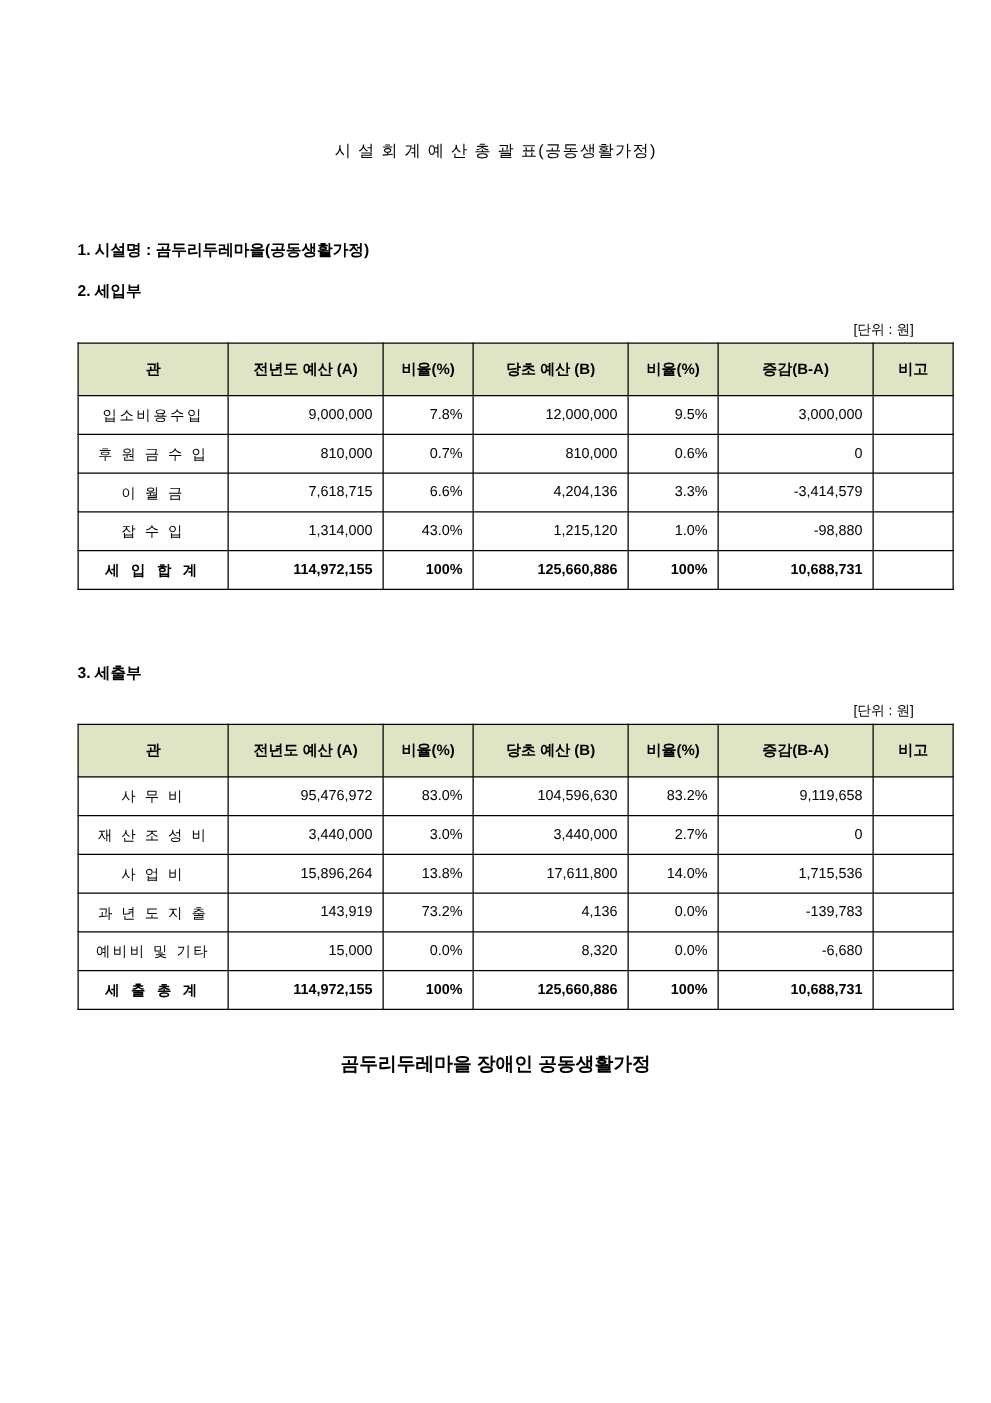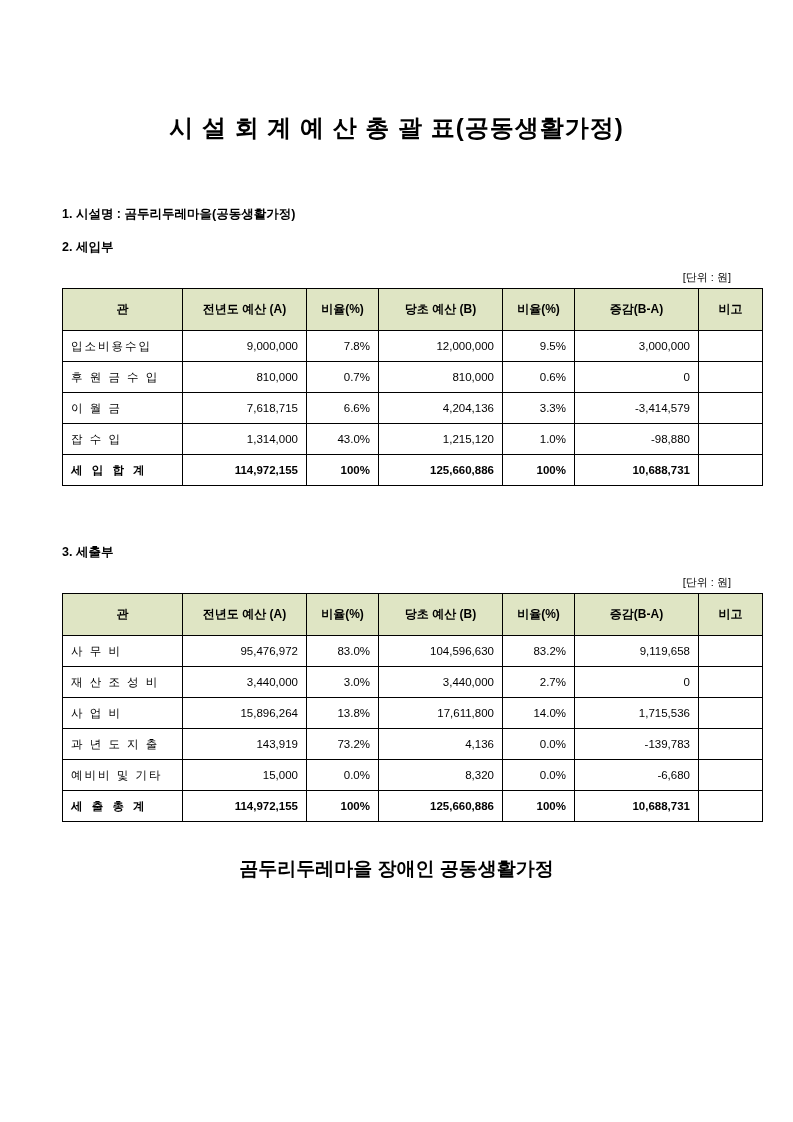--- a/index.html
+++ b/index.html
@@ -17,22 +17,22 @@
   }
   .page {
     width: 793px;
     height: 1122px;
     box-sizing: border-box;
     padding: 0 62px;
     position: relative;
   }
   .doc-title {
     text-align: center;
-    font-size: 24px;
-    font-weight: bold;
+    font-size: 13px;
+    font-weight: normal;
     letter-spacing: 1px;
     margin-top: 112px;
     margin-bottom: 16px;
   }
   .section-line {
     font-size: 12.5px;
     font-weight: bold;
     margin: 0;
   }
   .facility-line {
@@ -64,20 +64,21 @@
     font-weight: normal;
   }
   table.budget thead th {
     background: #dfe5c4;
     text-align: center;
     font-weight: bold;
     font-size: 12px;
     height: 42px;
   }
   .c-name {
+    text-align: center;
     letter-spacing: 2px;
   }
   .c-num {
     text-align: right;
   }
   .c-pct {
     text-align: right;
   }
   .c-note {
     text-align: center;
@@ -86,21 +87,21 @@
     font-weight: bold;
   }
   tr.total .c-name {
     letter-spacing: 3px;
   }
   .gap {
     height: 58px;
   }
   .footer-line {
     text-align: center;
-    font-size: 19px;
+    font-size: 15px;
     font-weight: bold;
     margin-top: 34px;
   }
   col.w-name { width: 120px; }
   col.w-prev { width: 124px; }
   col.w-pct  { width: 72px; }
   col.w-cur  { width: 124px; }
   col.w-pct2 { width: 72px; }
   col.w-diff { width: 124px; }
   col.w-note { width: 64px; }

